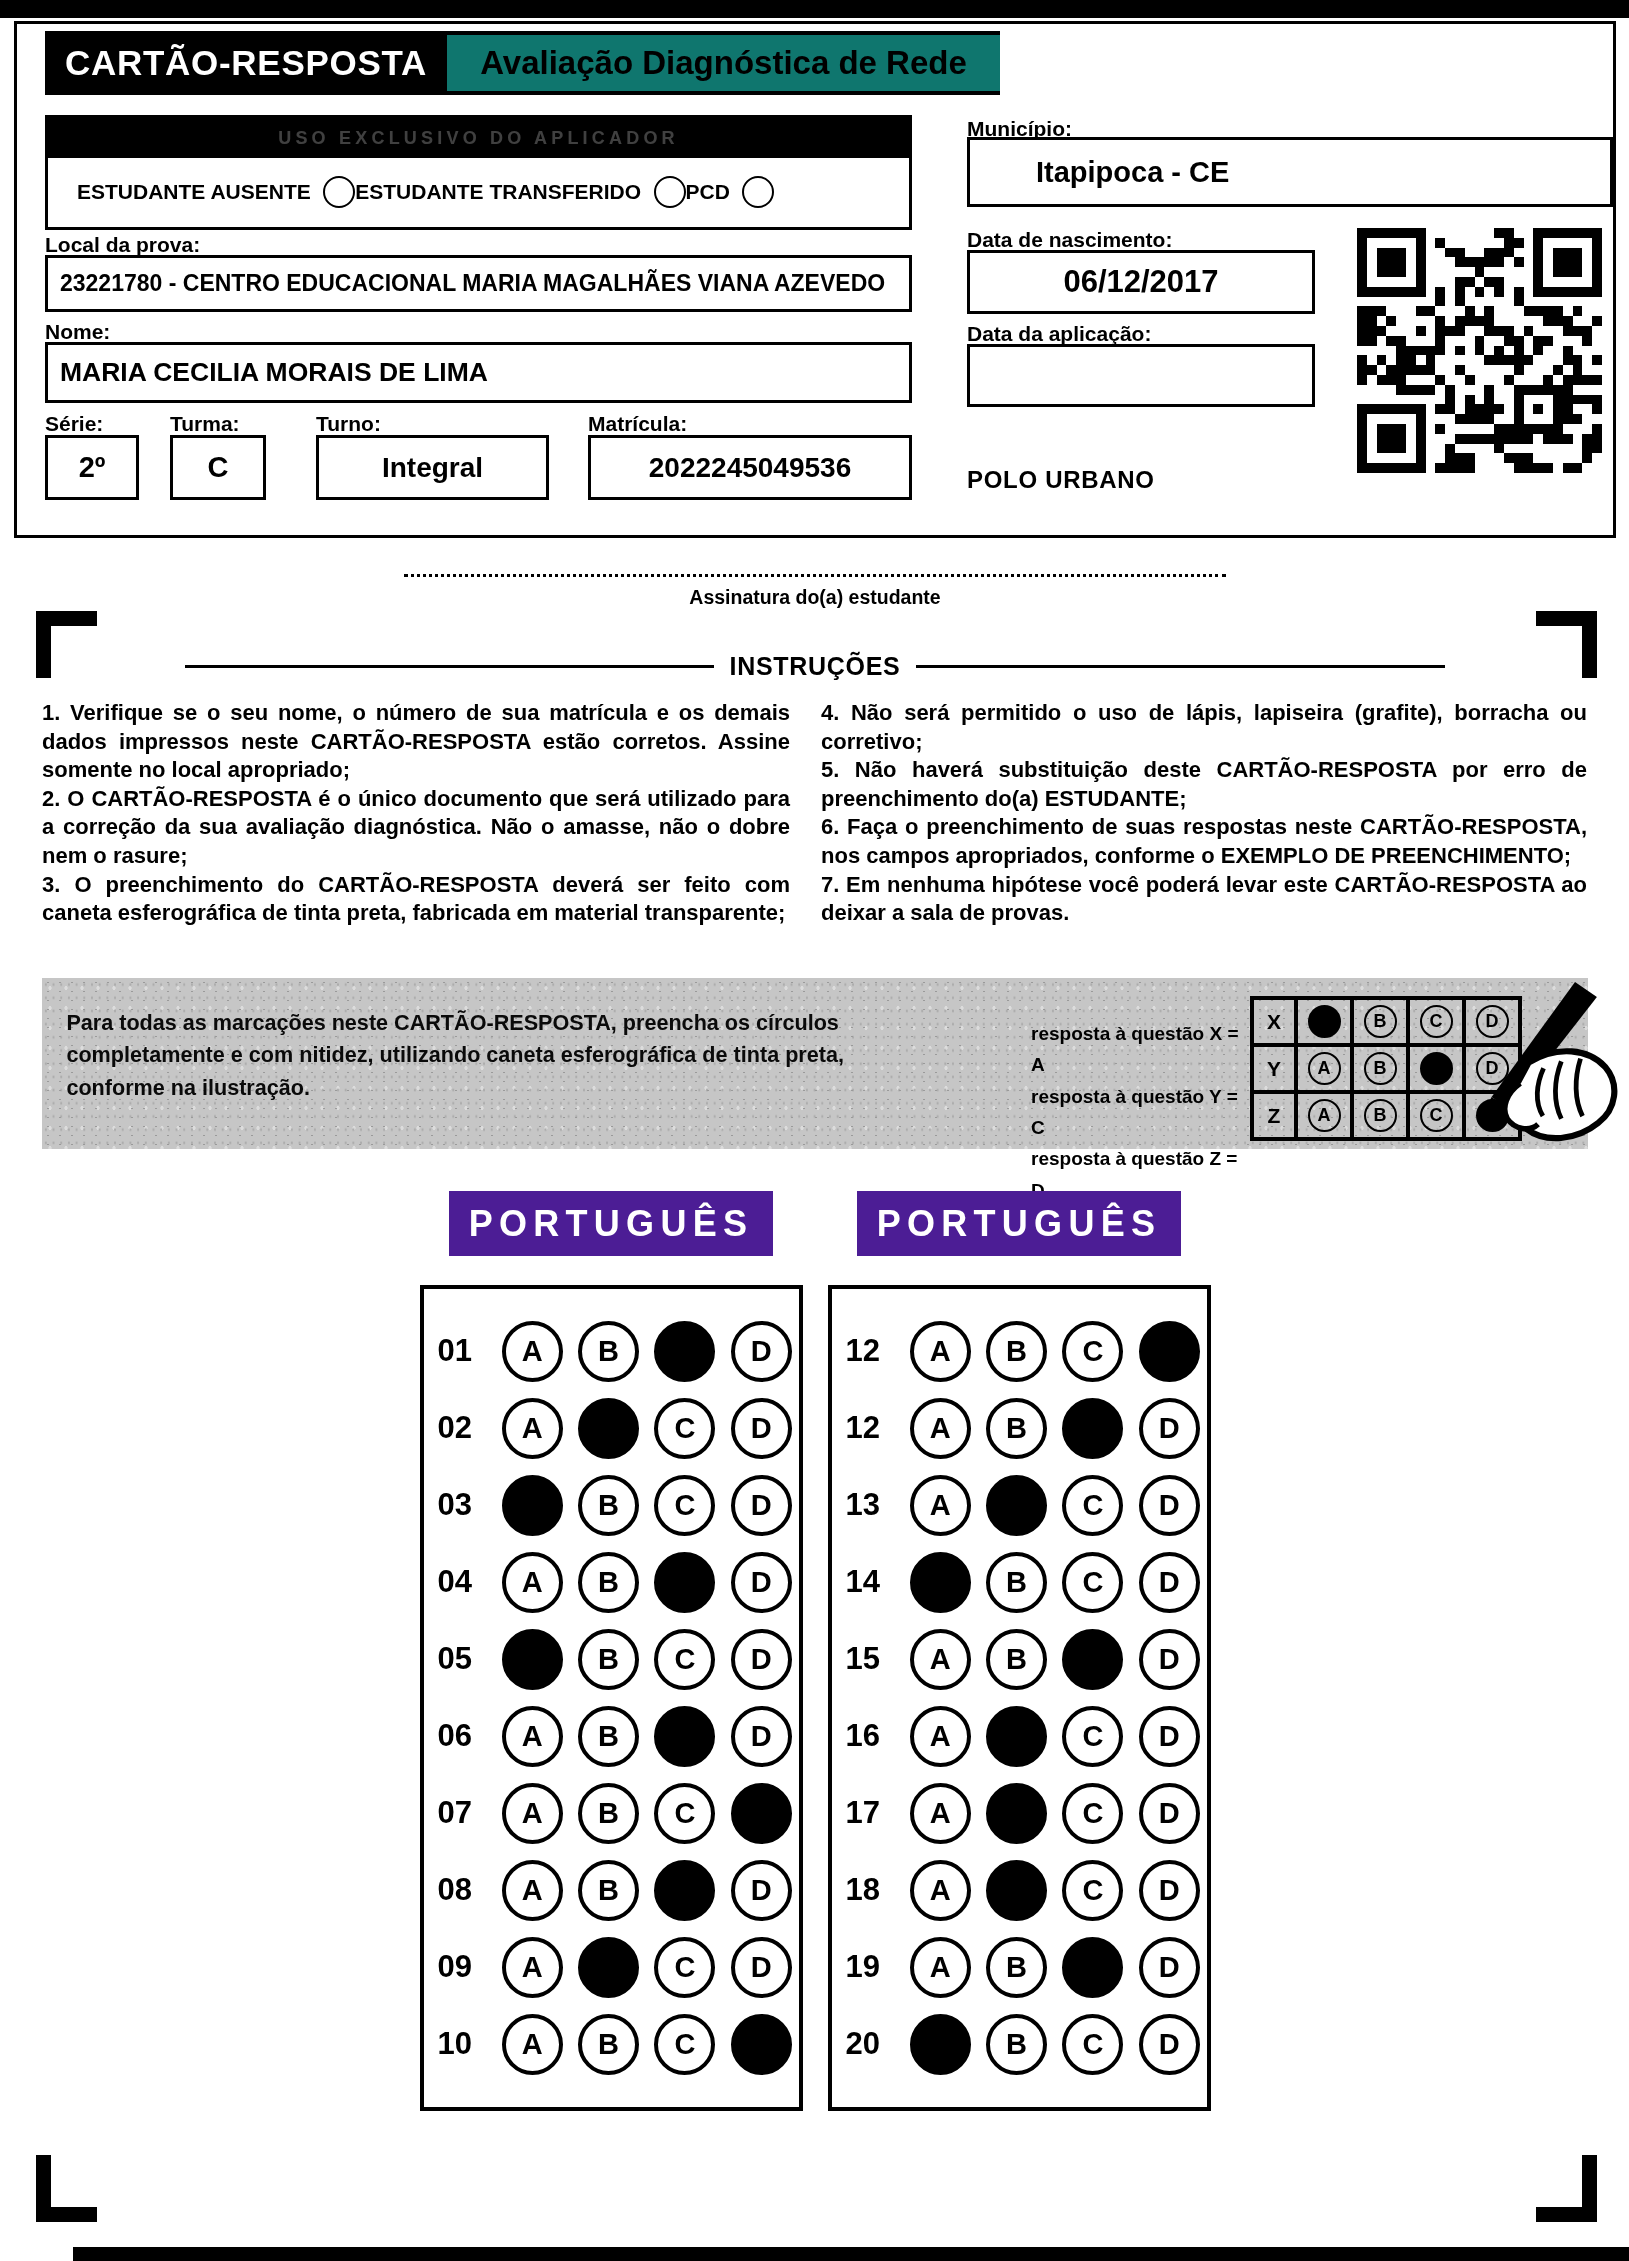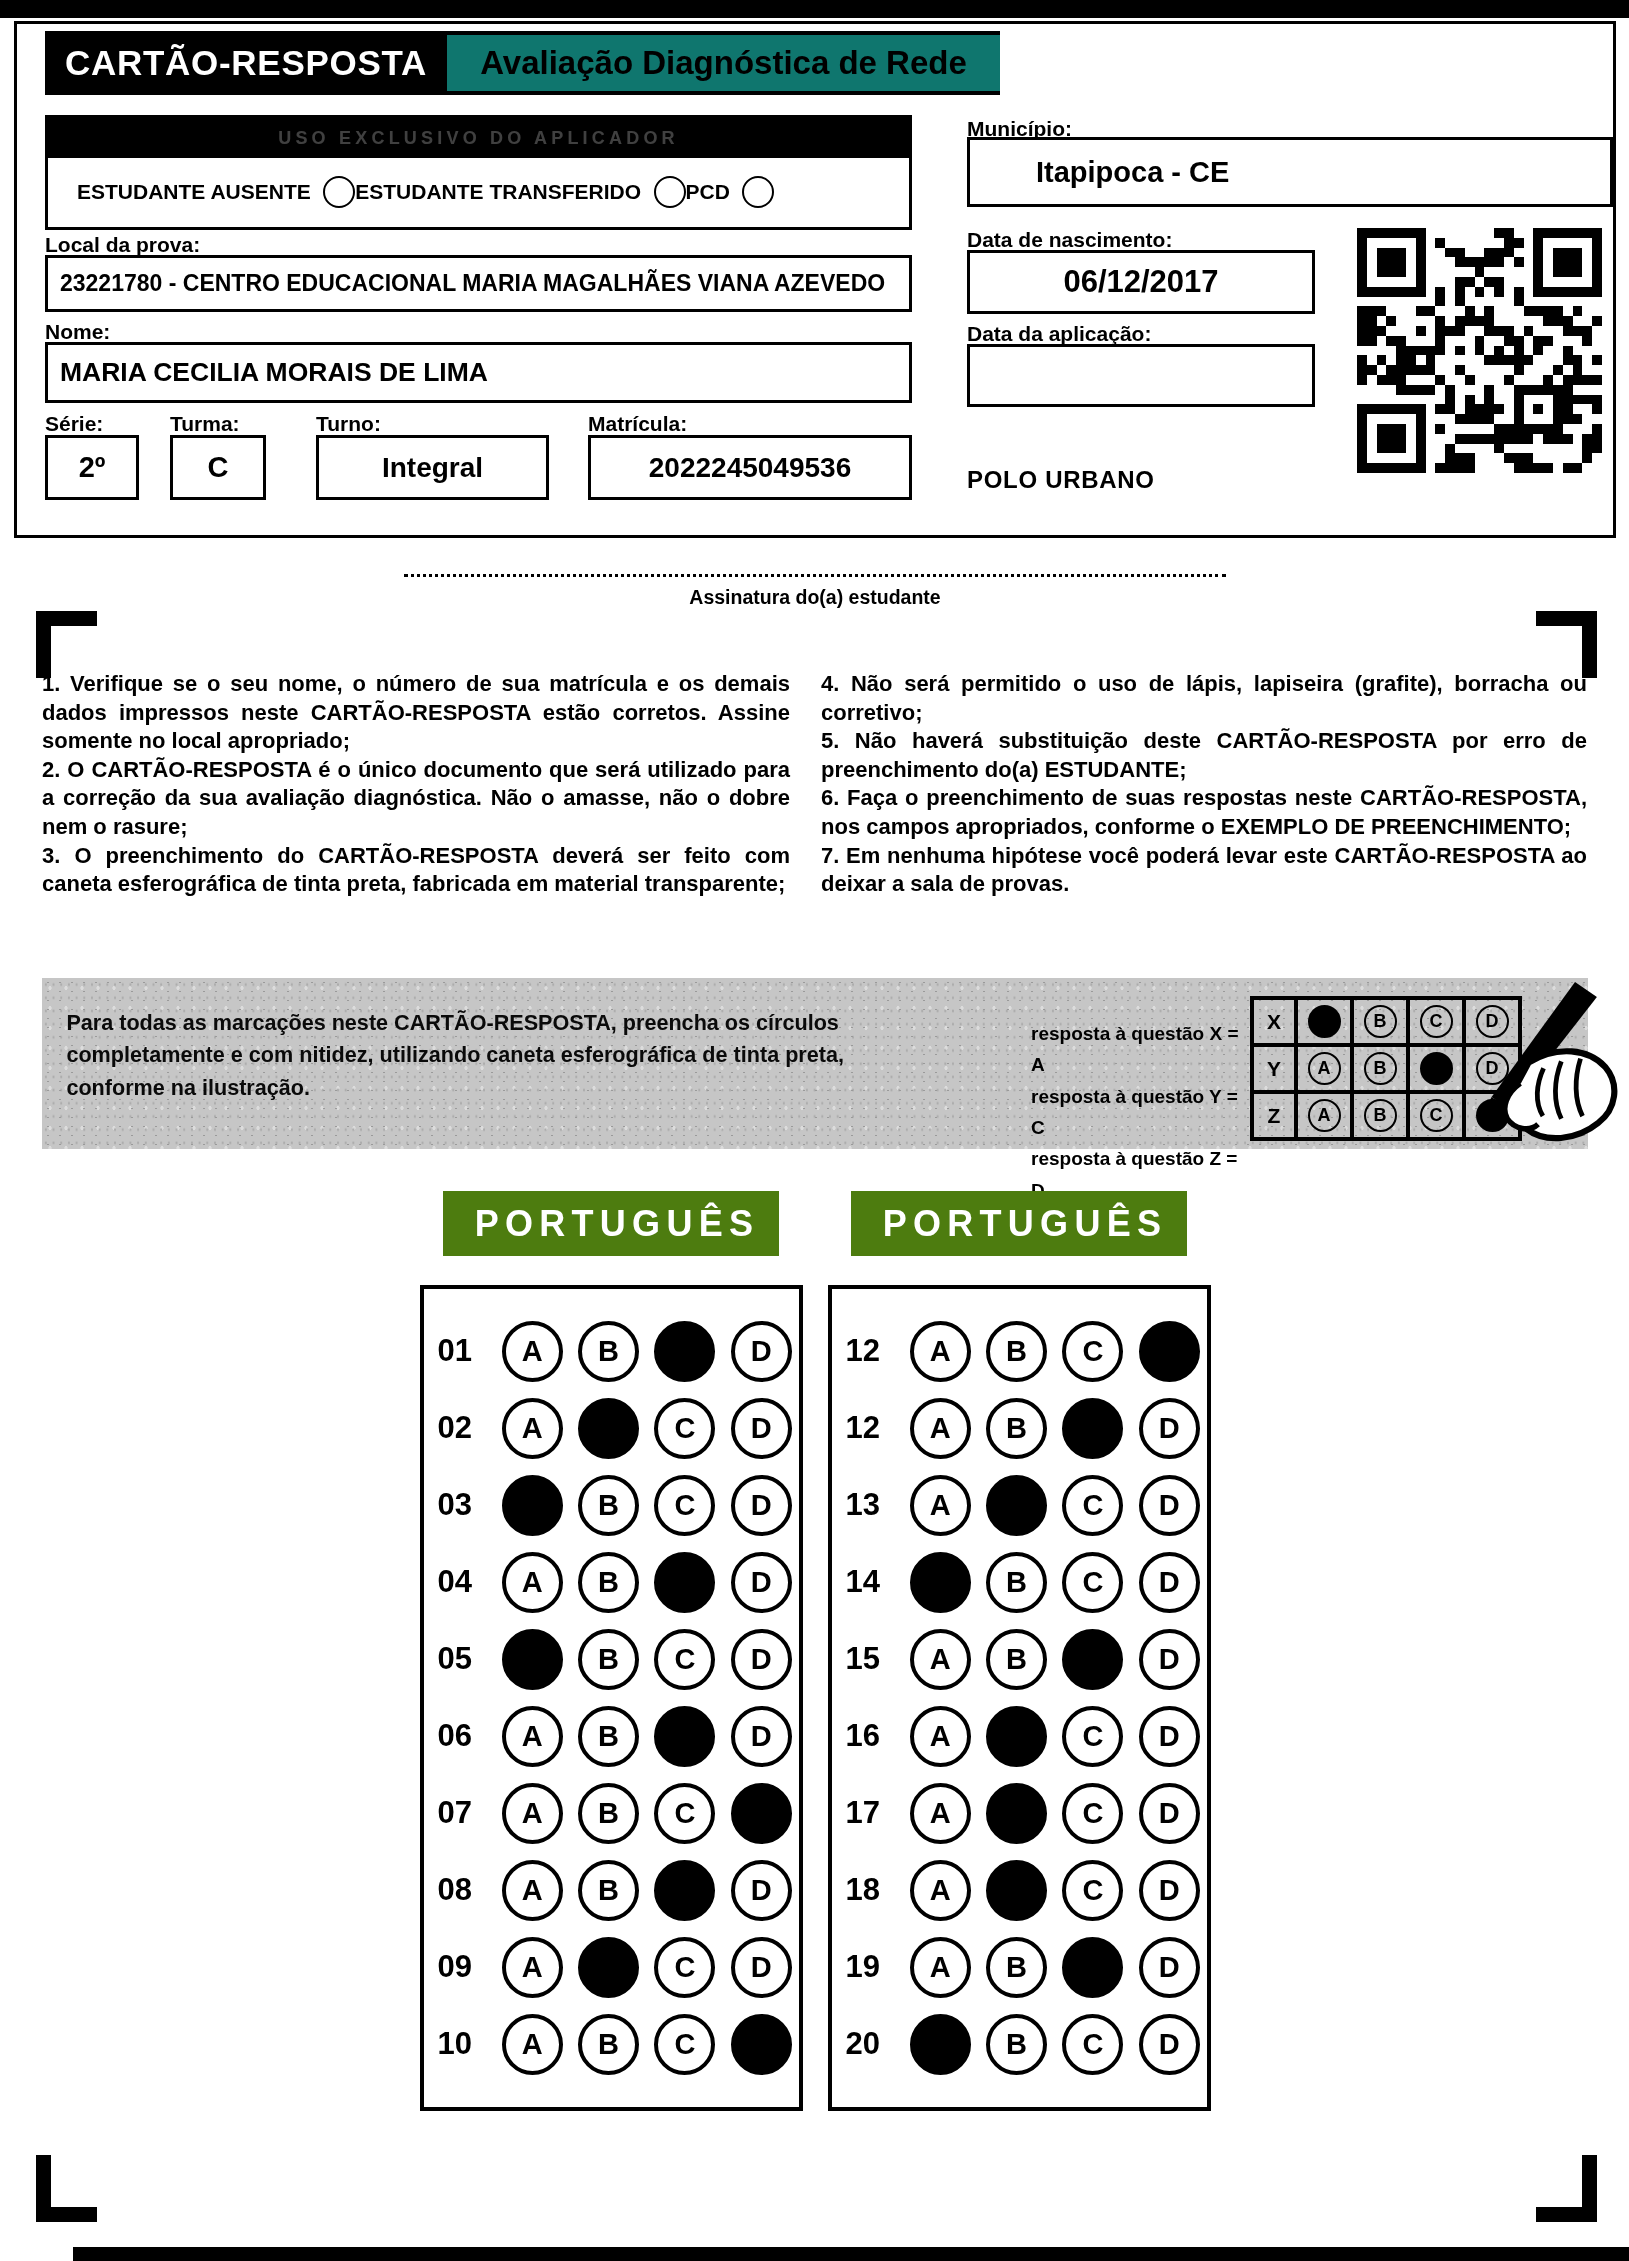--- a/index.html
+++ b/index.html
@@ -74,22 +74,22 @@
   .ex-cell{width:52px;height:43px;display:flex;align-items:center;justify-content:center;border-left:4.2px solid #000;}
   .ex-cell.lbl{width:40px;border-left:none;font-size:21px;}
   .ex-bubble{width:33px;height:33px;border:2.8px solid #000;border-radius:50%;box-sizing:border-box;
              display:flex;align-items:center;justify-content:center;font-size:18px;}
   .ex-bubble.filled{background:#000;border-color:#000;}
   .ex-hand{position:absolute;left:1382px;top:3.5px;width:209px;height:171px;z-index:2;}
 
   
   .answers-area{position:absolute;left:0;top:1191px;width:100%;display:flex;justify-content:center;gap:25px;}
   .ans-block{display:flex;flex-direction:column;align-items:center;}
-  .ans-header{width:324px;height:65px;background:#4d7c0f;color:#fff;display:flex;align-items:center;justify-content:center;
-              font-size:36px;letter-spacing:6.3px;margin-bottom:28.5px;padding-left:12px;}
+  .ans-header{width:324px;height:65px;background:#4c1d95;color:#fff;display:flex;align-items:center;justify-content:center;
+              font-size:36px;letter-spacing:6.3px;margin-bottom:28.5px;}
   .ans-box{width:383px;height:826px;border:4.2px solid #000;box-sizing:border-box;padding:24px 0 0 14px;}
   .ans-row{display:flex;align-items:center;height:77px;gap:15.3px;}
   .q-num{width:49px;font-size:31px;}
   .bubble{width:61px;height:61px;border:4.2px solid #000;border-radius:50%;box-sizing:border-box;
           display:flex;align-items:center;justify-content:center;font-size:29px;background:#fff;}
   .bubble.filled{background:#000;border-color:#000;}
 </style>
 </head>
 <body>
 
@@ -467,20 +467,25 @@
     <div><span class="sig-line"></span></div>
     <div class="sig-label">Assinatura do(a) estudante</div>
   </div>
 
   <div class="bracket tl"></div>
   <div class="bracket tr"></div>
   <div class="bracket bl"></div>
   <div class="bracket br"></div>
 
   <div class="instructions">
+    <div class="instr-title-row">
+      <div class="instr-line"></div>
+      <div class="instr-title">INSTRUÇÕES</div>
+      <div class="instr-line"></div>
+    </div>
     <div class="instr-cols">
       <div class="instr-col left" id="instr-left">
           <p>1. Verifique se o seu nome, o número de sua matrícula e os demais dados impressos neste CARTÃO-RESPOSTA estão corretos. Assine somente no local apropriado;</p>
           <p>2. O CARTÃO-RESPOSTA é o único documento que será utilizado para a correção da sua avaliação diagnóstica. Não o amasse, não o dobre nem o rasure;</p>
           <p>3. O preenchimento do CARTÃO-RESPOSTA deverá ser feito com caneta esferográfica de tinta preta, fabricada em material transparente;</p>
         </div>
       <div class="instr-col right" id="instr-right">
           <p>4. Não será permitido o uso de lápis, lapiseira (grafite), borracha ou corretivo;</p>
           <p>5. Não haverá substituição deste CARTÃO-RESPOSTA por erro de preenchimento do(a) ESTUDANTE;</p>
           <p>6. Faça o preenchimento de suas respostas neste CARTÃO-RESPOSTA, nos campos apropriados, conforme o EXEMPLO DE PREENCHIMENTO;</p>

